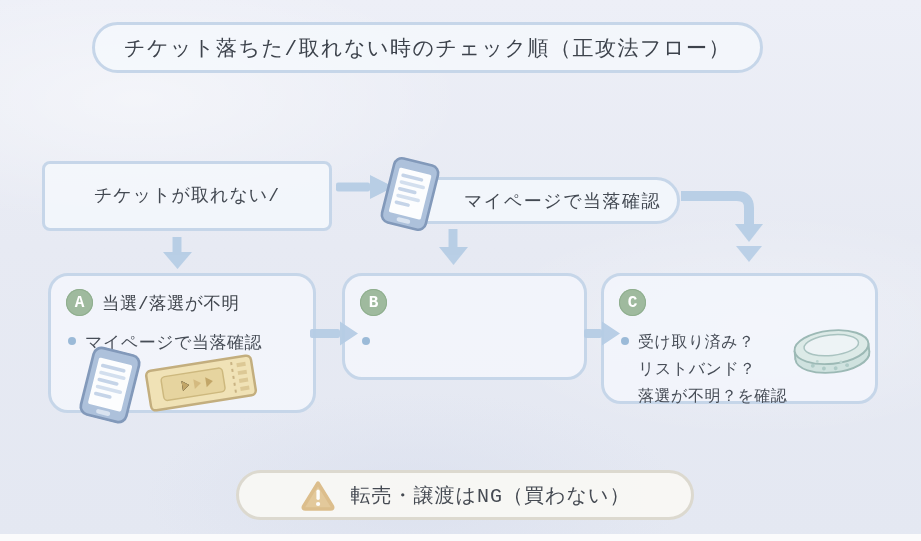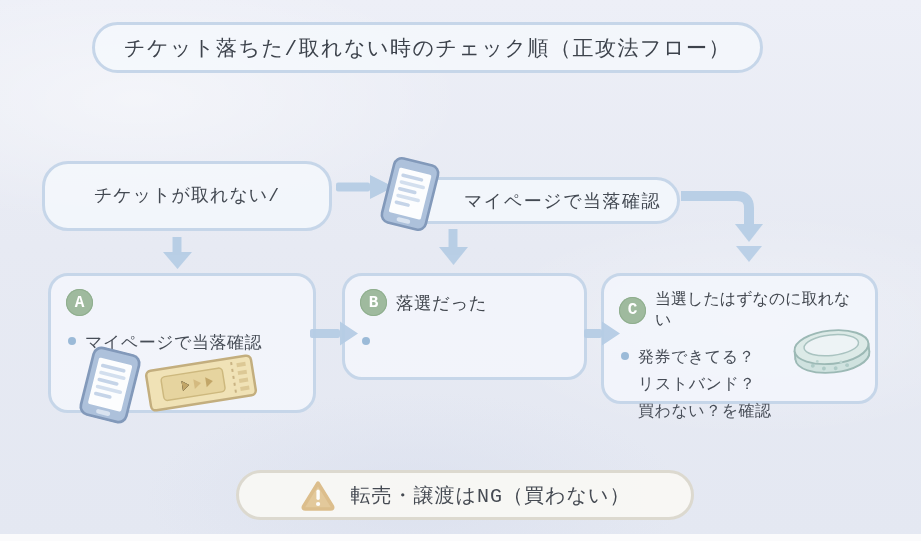--- a/index.html
+++ b/index.html
@@ -11,21 +11,21 @@
       radial-gradient(50% 35% at 82% 60%, rgba(255,255,255,.30), rgba(255,255,255,0) 60%),
       radial-gradient(45% 30% at 45% 92%, rgba(214,220,236,.55), rgba(255,255,255,0) 65%),
       linear-gradient(180deg,#edeff7 0%,#e7eaf3 45%,#e4e8f2 100%);
   }
   .pillbox{
     position:absolute;border:3px solid #c6d6e9;background:rgba(245,248,252,.78);
     display:flex;align-items:center;justify-content:center;box-sizing:border-box;
   }
   .title-box{left:92px;top:22px;width:671px;height:51px;border-radius:27px;}
   .title-box span{font-size:21px;letter-spacing:1.5px;color:#3d434c;}
-  .start-box{left:42px;top:161px;width:290px;height:70px;border-radius:26px;flex-direction:column;}
+  .start-box{left:42px;top:161px;width:290px;height:70px;border-radius:8px;flex-direction:column;}
   .start-box span{font-size:18px;line-height:1.5;letter-spacing:1px;color:#434952;}
   .check-box{left:397px;top:177px;width:283px;height:47px;border-radius:24px;padding-left:48px;}
   .check-box span{font-size:18px;letter-spacing:1.5px;color:#434952;}
   .branch{
     position:absolute;top:273px;border:3px solid #c6d6e9;background:rgba(243,246,251,.85);
     border-radius:20px;box-sizing:border-box;z-index:2;
   }
   .branch-a{left:48px;width:268px;height:140px;}
   .branch-b{left:342px;width:245px;height:107px;}
   .branch-c{left:601px;width:277px;height:131px;}
@@ -72,20 +72,21 @@
     <rect x="15" y="27" width="30" height="4" rx="2" fill="#d3dfee"></rect>
     <rect x="15" y="35" width="22" height="4" rx="2" fill="#c5d4e8"></rect>
     <rect x="15" y="43" width="28" height="4" rx="2" fill="#d3dfee"></rect>
     <rect x="15" y="51" width="18" height="4" rx="2" fill="#c5d4e8"></rect>
     <rect x="22" y="69" width="16" height="5" rx="2.5" fill="#d9e3f0"></rect>
   </svg>
 
   <div class="branch branch-a">
     <div class="branch-head">
       <div class="badge">A</div>
+      <span class="head-label">当選/落選が不明</span>
     </div>
     <div class="bullets">
       <span class="dot"></span>
       <span class="bullet-text">マイページで当落確認</span>
     </div>
   </div>
 
   <svg class="icon-abs" style="left:82px;top:349px;transform:rotate(14deg);" width="56" height="72" viewBox="0 0 60 80">
     <rect x="4" y="2" width="52" height="76" rx="9" fill="#adc1db" stroke="#8299ba" stroke-width="3"></rect>
     <rect x="11" y="13" width="38" height="53" rx="2" fill="#fcfdfe"></rect>
@@ -107,41 +108,39 @@
     <rect x="93" y="9" width="9" height="4" fill="#dcc globalThis895" opacity="0"></rect>
     <rect x="93" y="9" width="9" height="4" fill="#dcc895"></rect>
     <rect x="93" y="17" width="9" height="4" fill="#dcc895"></rect>
     <rect x="93" y="25" width="9" height="4" fill="#dcc895"></rect>
     <rect x="93" y="33" width="9" height="4" fill="#dcc895"></rect>
   </svg>
 
   <div class="branch branch-b">
     <div class="branch-head">
       <div class="badge">B</div>
-      <span class="head-label">落選だった</span>
     </div>
     <div class="bullets">
       <span class="dot"></span>
       <span class="bullet-text">
         <br>
       </span>
     </div>
   </div>
 
   <div class="branch branch-c">
     <div class="branch-head">
       <div class="badge">C</div>
-      <span class="head-label">当選したはずなのに取れない</span>
     </div>
     <div class="bullets">
       <span class="dot"></span>
       <span class="bullet-text">
-        <span>発券できてる？</span><br>
+        <span>受け取り済み？</span><br>
         <span>リストバンド？</span><br>
-        <span>買わない？を確認</span>
+        <span>落選が不明？を確認</span>
       </span>
     </div>
   </div>
 
   <svg class="icon-abs" style="left:790px;top:322px;transform:rotate(-6deg);" width="84" height="60" viewBox="0 0 86 58">
     <ellipse cx="43" cy="33" rx="38" ry="17" fill="#cfe2df" stroke="#9cb9b5" stroke-width="2"></ellipse>
     <rect x="5" y="24" width="76" height="9" fill="#cfe2df"></rect>
     <line x1="5" y1="24" x2="5" y2="33" stroke="#9cb9b5" stroke-width="2"></line>
     <line x1="81" y1="24" x2="81" y2="33" stroke="#9cb9b5" stroke-width="2"></line>
     <ellipse cx="43" cy="24" rx="38" ry="17" fill="#dceae7" stroke="#9cb9b5" stroke-width="2"></ellipse>

